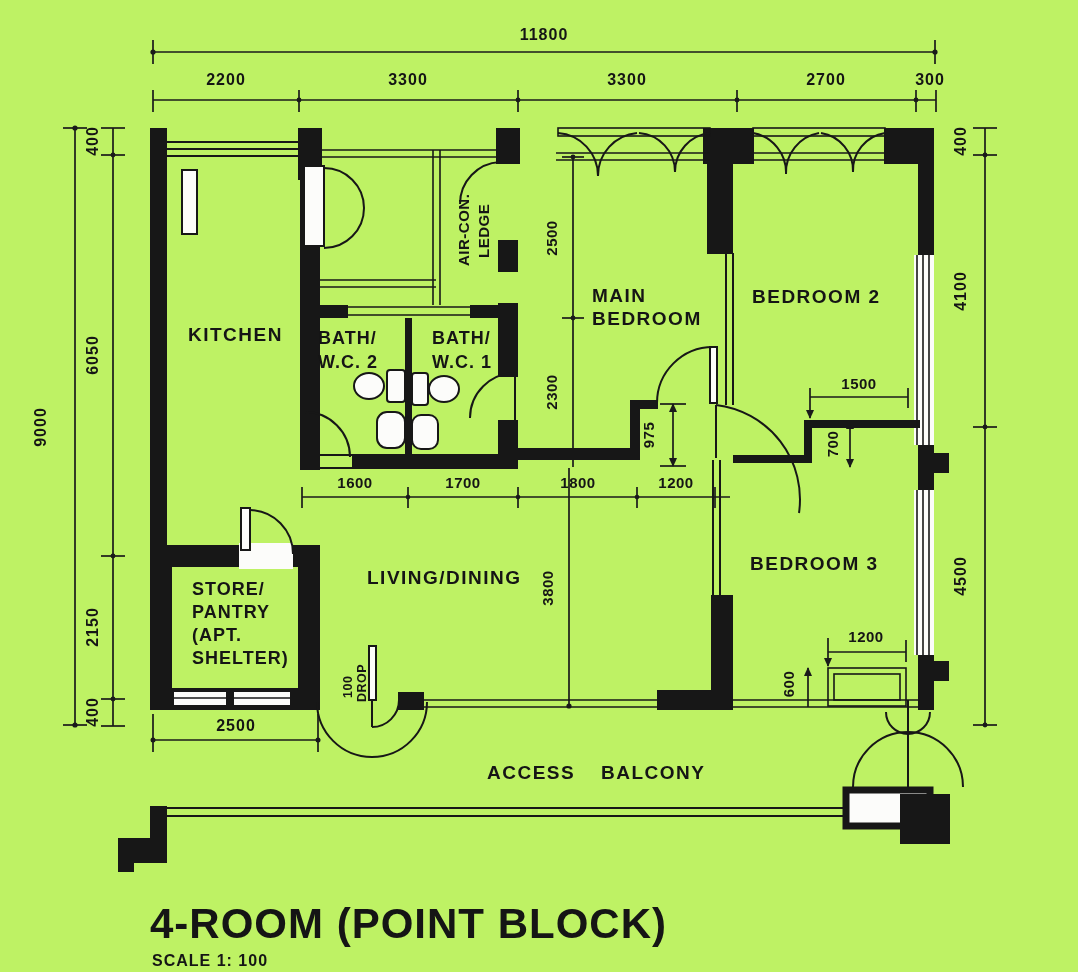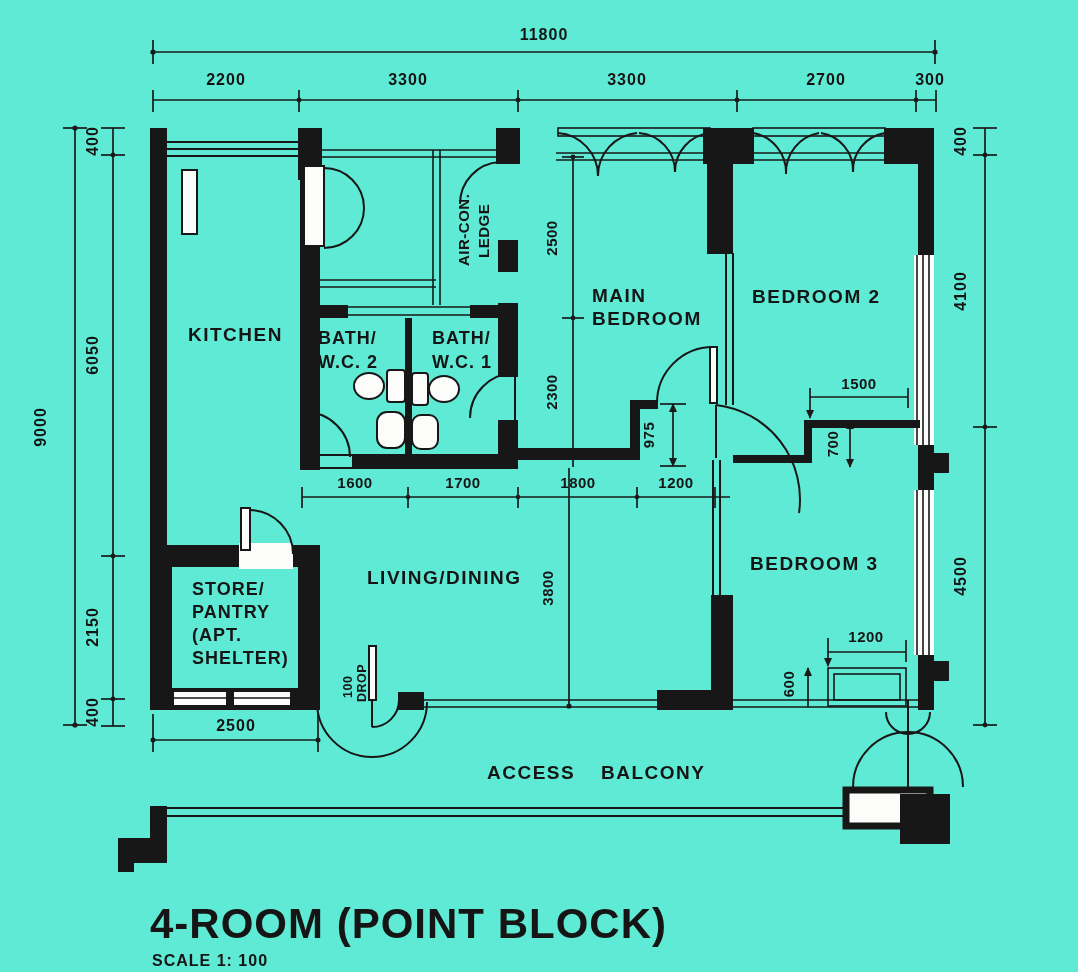--- a/index.html
+++ b/index.html
@@ -1,16 +1,16 @@
 <!DOCTYPE html>
 <html><head>
 <meta charset="utf-8">
 <style>
   html,body{margin:0;padding:0;background:#e8e8e6;}
-  .sheet{width:1078px;height:972px;background:#5eead4;position:relative;margin:0 auto;overflow:hidden;}
+  .sheet{width:1078px;height:972px;background:#bef264;position:relative;margin:0 auto;overflow:hidden;}
   svg{display:block;}
   text{fill:#151515;font-family:"Liberation Sans","DejaVu Sans",sans-serif;font-weight:bold;}
   .room{font-size:19px;letter-spacing:1.5px;}
   .room-sm{font-size:18px;letter-spacing:1px;}
   .dimt{font-size:16px;letter-spacing:1px;}
   .dimt-sm{font-size:15px;letter-spacing:0.5px;}
   .tiny{font-size:12.5px;letter-spacing:0.5px;}
   .title-main{font-size:42px;letter-spacing:1px;}
   .title-scale{font-size:16px;letter-spacing:1px;}
   .wall{fill:#171717;stroke:none;}

